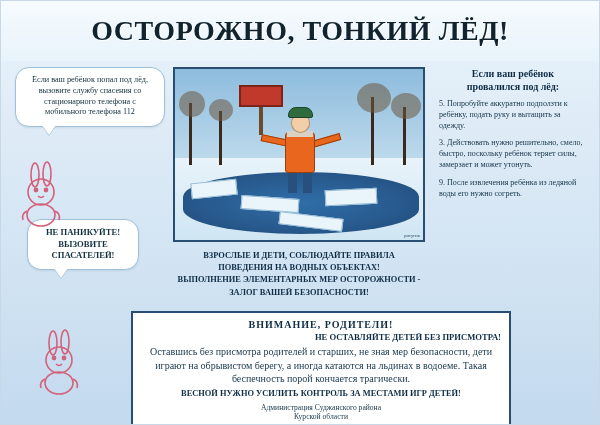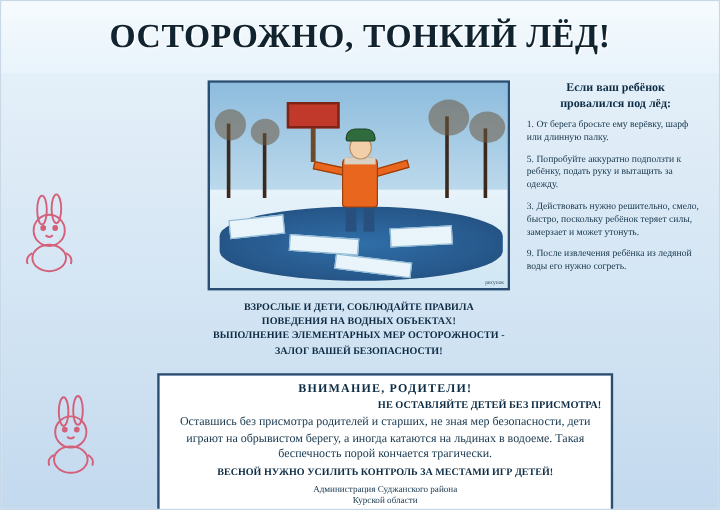--- a/index.html
+++ b/index.html
@@ -158,20 +158,31 @@
   .bb-admin2 { font-size: 7.6px; color:#17374d; }
 </style>
 </head>
 <body>
 
 <div id="poster">
   <div class="wash-top"></div>
 
   <div class="title">ОСТОРОЖНО, ТОНКИЙ ЛЁД!</div>
 
+  <div class="left-col">
+    <div class="bubble">
+      <span>Если ваш ребёнок попал под лёд, вызовите службу спасения со стационарного телефона с мобильного телефона 112</span>
+      <div class="bubble-tail"></div>
+    </div>
+
+    <div class="bubble bubble2 bold">
+      <span>НЕ ПАНИКУЙТЕ! ВЫЗОВИТЕ СПАСАТЕЛЕЙ!</span>
+      <div class="bubble-tail"></div>
+    </div>
+  </div>
 
   <div class="bunny" id="bunny1">
     <svg viewBox="0 0 62 70" xmlns="http://www.w3.org/2000/svg">
       <g fill="none" stroke="#d4607a" stroke-width="1.6">
         <ellipse cx="24" cy="16" rx="4" ry="12"></ellipse>
         <ellipse cx="36" cy="15" rx="4" ry="12"></ellipse>
         <circle cx="30" cy="33" r="13"></circle>
         <ellipse cx="30" cy="56" rx="14" ry="11"></ellipse>
         <circle cx="25" cy="31" r="1.6" fill="#d4607a"></circle>
         <circle cx="35" cy="31" r="1.6" fill="#d4607a"></circle>
@@ -239,21 +250,20 @@
       <div>ВЫПОЛНЕНИЕ ЭЛЕМЕНТАРНЫХ МЕР ОСТОРОЖНОСТИ -</div>
       <div>ЗАЛОГ ВАШЕЙ БЕЗОПАСНОСТИ!</div>
     </div>
   </div>
 
   <div class="right-col">
     <div class="right-title">
       <div>Если ваш ребёнок</div>
       <div>провалился под лёд:</div>
     </div>
-    <div class="right-item">1. От берега бросьте ему верёвку, шарф или длинную палку.</div>
     <div class="right-item">5. Попробуйте аккуратно подползти к ребёнку, подать руку и вытащить за одежду.</div>
     <div class="right-item">3. Действовать нужно решительно, смело, быстро, поскольку ребёнок теряет силы, замерзает и может утонуть.</div>
     <div class="right-item">9. После извлечения ребёнка из ледяной воды его нужно согреть.</div>
   </div>
 
   <div class="bottom-box">
     <div class="bb-title">ВНИМАНИЕ, РОДИТЕЛИ!</div>
     <div class="bb-sub">НЕ ОСТАВЛЯЙТЕ ДЕТЕЙ БЕЗ ПРИСМОТРА!</div>
     <div class="bb-p">Оставшись без присмотра родителей и старших, не зная мер безопасности, дети играют на обрывистом берегу, а иногда катаются на льдинах в водоеме. Такая беспечность порой кончается трагически.</div>
     <div class="bb-strong">ВЕСНОЙ НУЖНО УСИЛИТЬ КОНТРОЛЬ ЗА МЕСТАМИ ИГР ДЕТЕЙ!</div>

